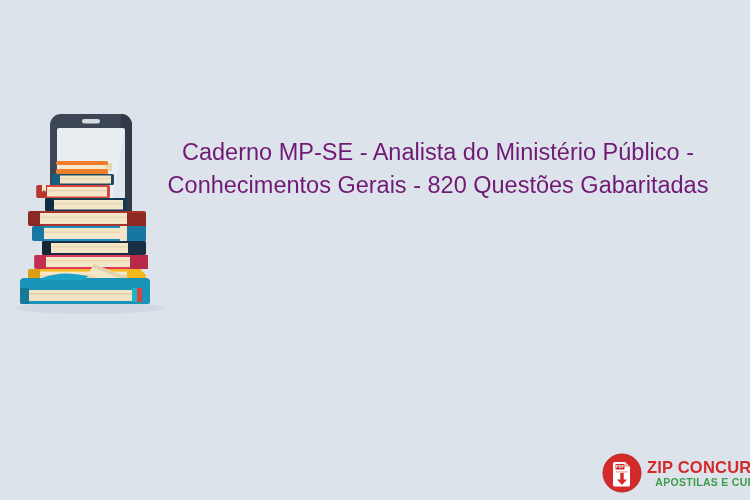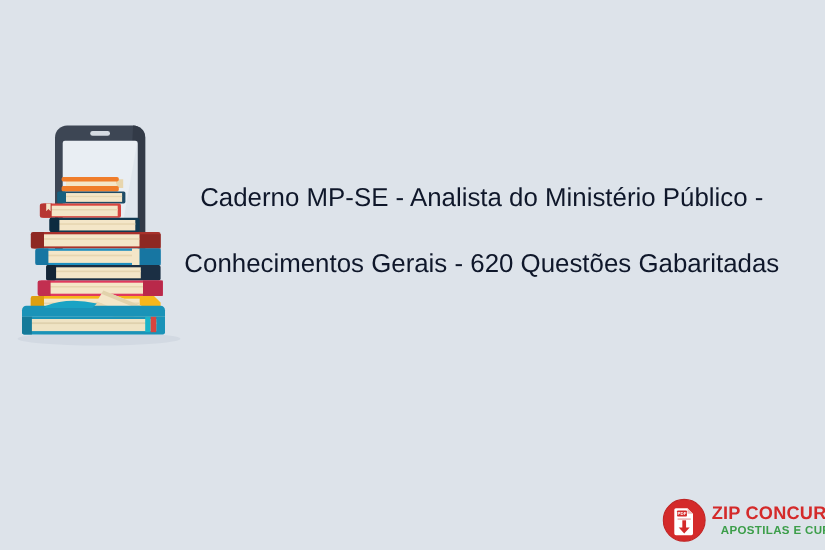--- a/index.html
+++ b/index.html
@@ -35,24 +35,23 @@
     position: absolute;
     left: 160px;
     top: 136px;
     width: 556px;
     text-align: center;
   }
   .title-line {
     font-family: "Liberation Sans", sans-serif;
     font-size: 23.5px;
     line-height: 33px;
-    color: #0f172a;
+    color: #701a75;
     letter-spacing: 0px;
     white-space: nowrap;
-    margin-top: 27px;
   }
 
   
   .logo {
     position: absolute;
     left: 602px;
     top: 450px;
     width: 140px;
     height: 46px;
     display: flex;
@@ -192,21 +191,21 @@
         <rect x="120" y="176" width="5" height="14" fill="#19b4c9"></rect>
         <rect x="125" y="176" width="5" height="14" fill="#d8453f"></rect>
         <path d="M30 166 q20 -8 46 -2 l-4 4 h-44 z" fill="#1aa3c4"></path>
       </g>
 
     </svg>
   </div>
 
   <div class="title-block">
     <div class="title-line">Caderno MP-SE - Analista do Ministério Público -</div>
-    <div class="title-line">Conhecimentos Gerais - 620 Questões Gabaritadas</div>
+    <div class="title-line">Conhecimentos Gerais - 820 Questões Gabaritadas</div>
   </div>
 
   <div class="logo">
     <div class="logo-mark">
       <svg width="40" height="40" viewBox="0 0 40 40" xmlns="http://www.w3.org/2000/svg">
         <circle cx="20" cy="20" r="19" fill="#d42a2a"></circle>
         <circle cx="20" cy="20" r="19" fill="none" stroke="#c02525" stroke-width="1"></circle>
 
         <path d="M12 9 h11 l5 5 v18 a1.5 1.5 0 0 1 -1.5 1.5 h-14 a1.5 1.5 0 0 1 -1.5 -1.5 v-21.5 a1.5 1.5 0 0 1 1.5 -1.5 z" fill="#ffffff"></path>
         <path d="M23 9 l5 5 h-5 z" fill="#f0bcbc"></path>

